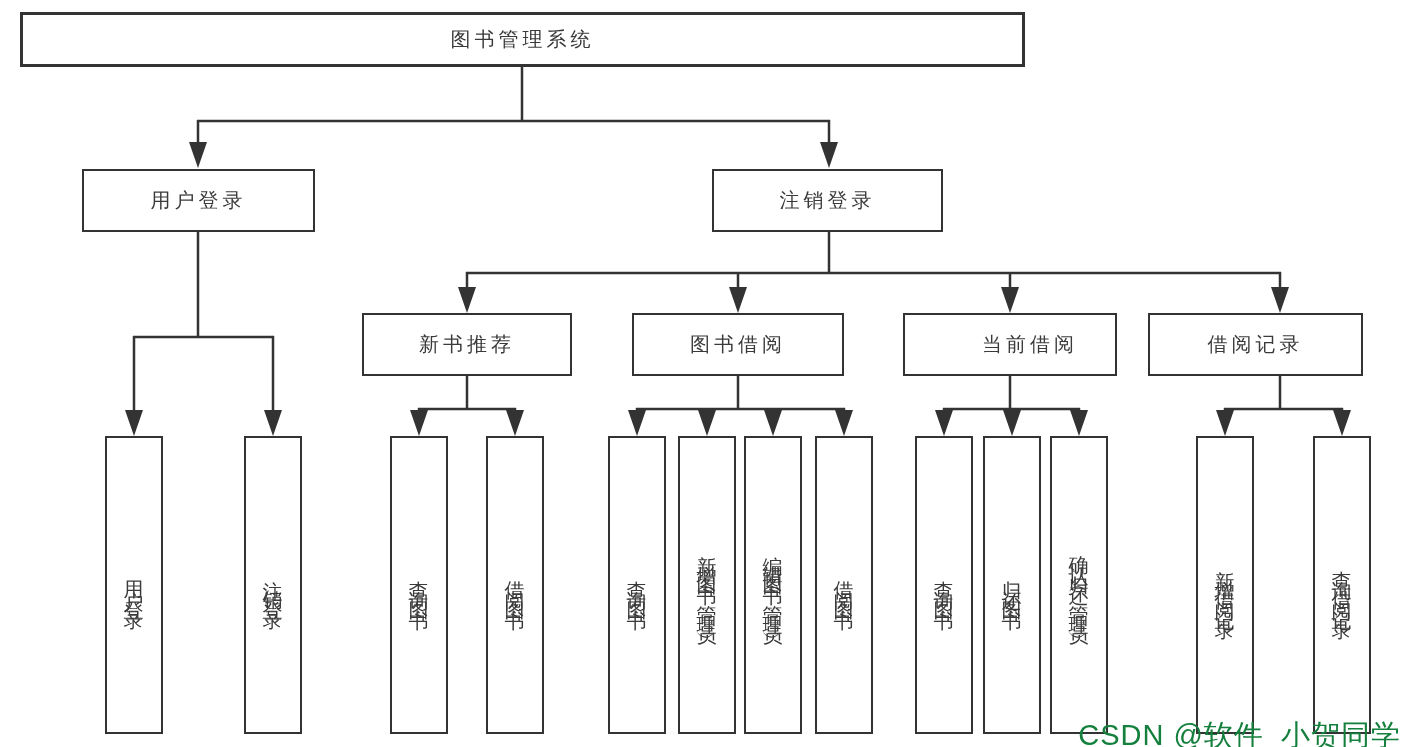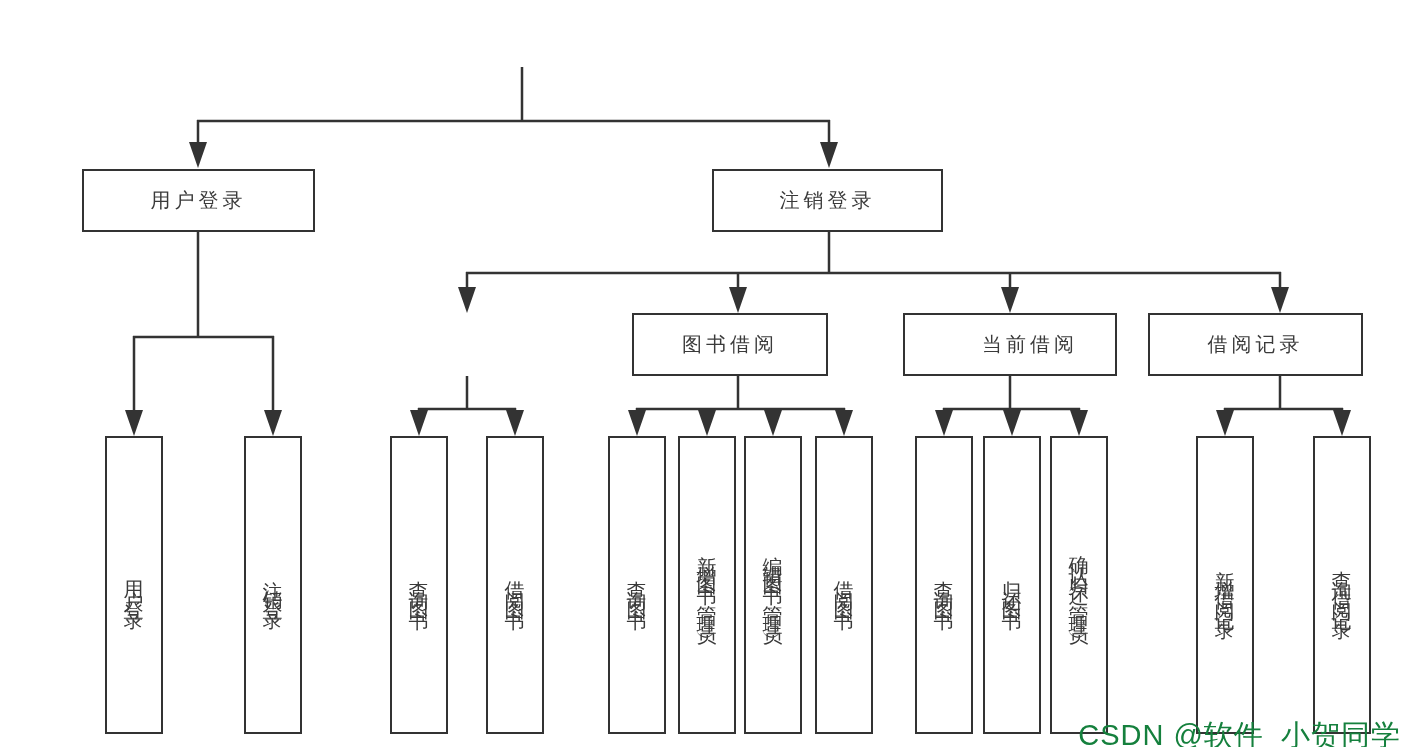--- a/index.html
+++ b/index.html
@@ -125,29 +125,35 @@
 
     <g stroke="#333333" stroke-width="2.5" fill="none">
       <path d="M1280 376 V409 M1224 409 H1343 M1225 408 V412 M1342 408 V412"></path>
     </g>
     <g fill="#333333" stroke="none">
       <polygon points="1216,410 1234,410 1225,436"></polygon>
       <polygon points="1333,410 1351,410 1342,436"></polygon>
     </g>
   </svg>
 
+  <div class="node root" style="left:20px; top:12px; width:1005px; height:55px;">
+    <span>图书管理系统</span>
+  </div>
 
   <div class="node" style="left:82px; top:169px; width:233px; height:63px;">
     <span>用户登录</span>
   </div>
   <div class="node" style="left:712px; top:169px; width:231px; height:63px;">
     <span>注销登录</span>
   </div>
 
-  <div class="node" style="left:632px; top:313px; width:196px; height:63px;">
+  <div class="node" style="left:362px; top:313px; width:210px; height:63px;">
+    <span>新书推荐</span>
+  </div>
+  <div class="node" style="left:632px; top:313px; width:212px; height:63px;">
     <span>图书借阅</span>
   </div>
   <div class="node" style="left:903px; top:313px; width:214px; height:63px;padding-left:40px;">
     <span>当前借阅</span>
   </div>
   <div class="node" style="left:1148px; top:313px; width:215px; height:63px;">
     <span>借阅记录</span>
   </div>
 
   <div class="leaf" style="left:105px;">

